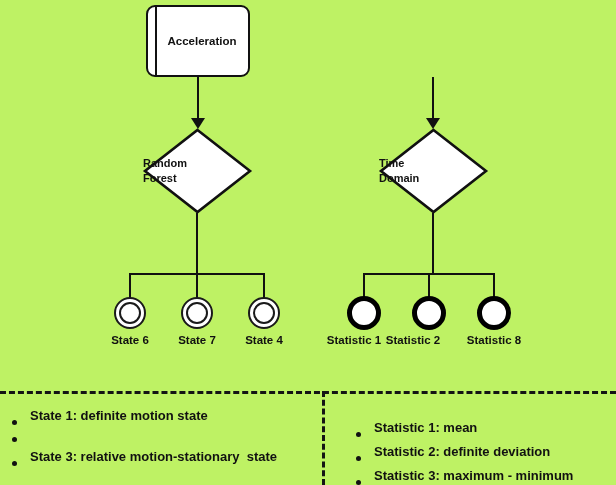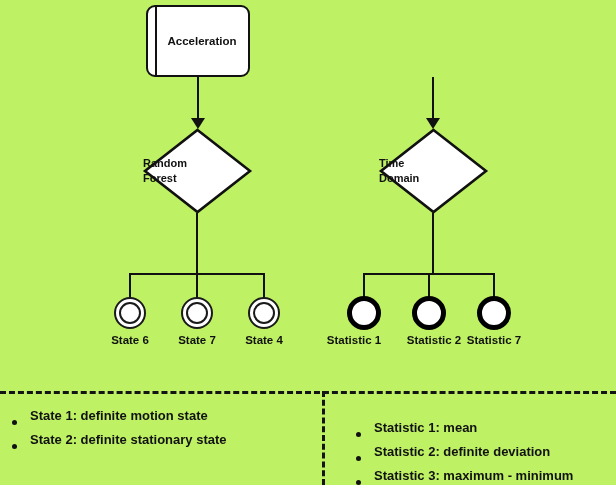--- a/index.html
+++ b/index.html
@@ -219,34 +219,37 @@
 
   <div class="vline" style="left:363px; top:273px; height:24px;"></div>
   <div class="vline" style="left:428px; top:273px; height:24px;"></div>
   <div class="vline" style="left:493px; top:273px; height:24px;"></div>
 
   <div class="node-circle thick" style="left:347px; top:296px; width:34px; height:34px;"></div>
   <div class="node-circle thick" style="left:412px; top:296px; width:34px; height:34px;"></div>
   <div class="node-circle thick" style="left:477px; top:296px; width:34px; height:34px;"></div>
 
   <div class="node-label" style="left:318px; top:334px; width:72px;">Statistic 1</div>
-  <div class="node-label" style="left:398px; top:334px; width:72px;">Statistic 2</div>
-  <div class="node-label" style="left:458px; top:334px; width:72px;">Statistic 7</div>
+  <div class="node-label" style="left:377px; top:334px; width:72px;">Statistic 2</div>
+  <div class="node-label" style="left:458px; top:334px; width:72px;">Statistic 8</div>
 
   <div class="dashed-h" style="top:391px;"></div>
   <div class="dashed-v" style="left:322px; top:391px; height:94px;"></div>
 
   <div class="legend-col" style="left:12px; top:406px; width:300px;">
     <div class="legend-item">
       <span class="legend-bullet"></span>
       <span class="legend-text">State 1: definite motion state</span>
     </div>
     <div class="legend-item">
       <span class="legend-bullet"></span>
-      <span class="legend-text">State 2: definite stationary state</span>
+    </div>
+    <div class="legend-item">
+      <span class="legend-bullet"></span>
+      <span class="legend-text">State 3: relative motion-stationary  state</span>
     </div>
   </div>
 
   <div class="legend-col" style="left:356px; top:406px; width:265px;margin-top:12px;">
     <div class="legend-item">
       <span class="legend-bullet"></span>
       <span class="legend-text">Statistic 1: mean</span>
     </div>
     <div class="legend-item">
       <span class="legend-bullet"></span>

